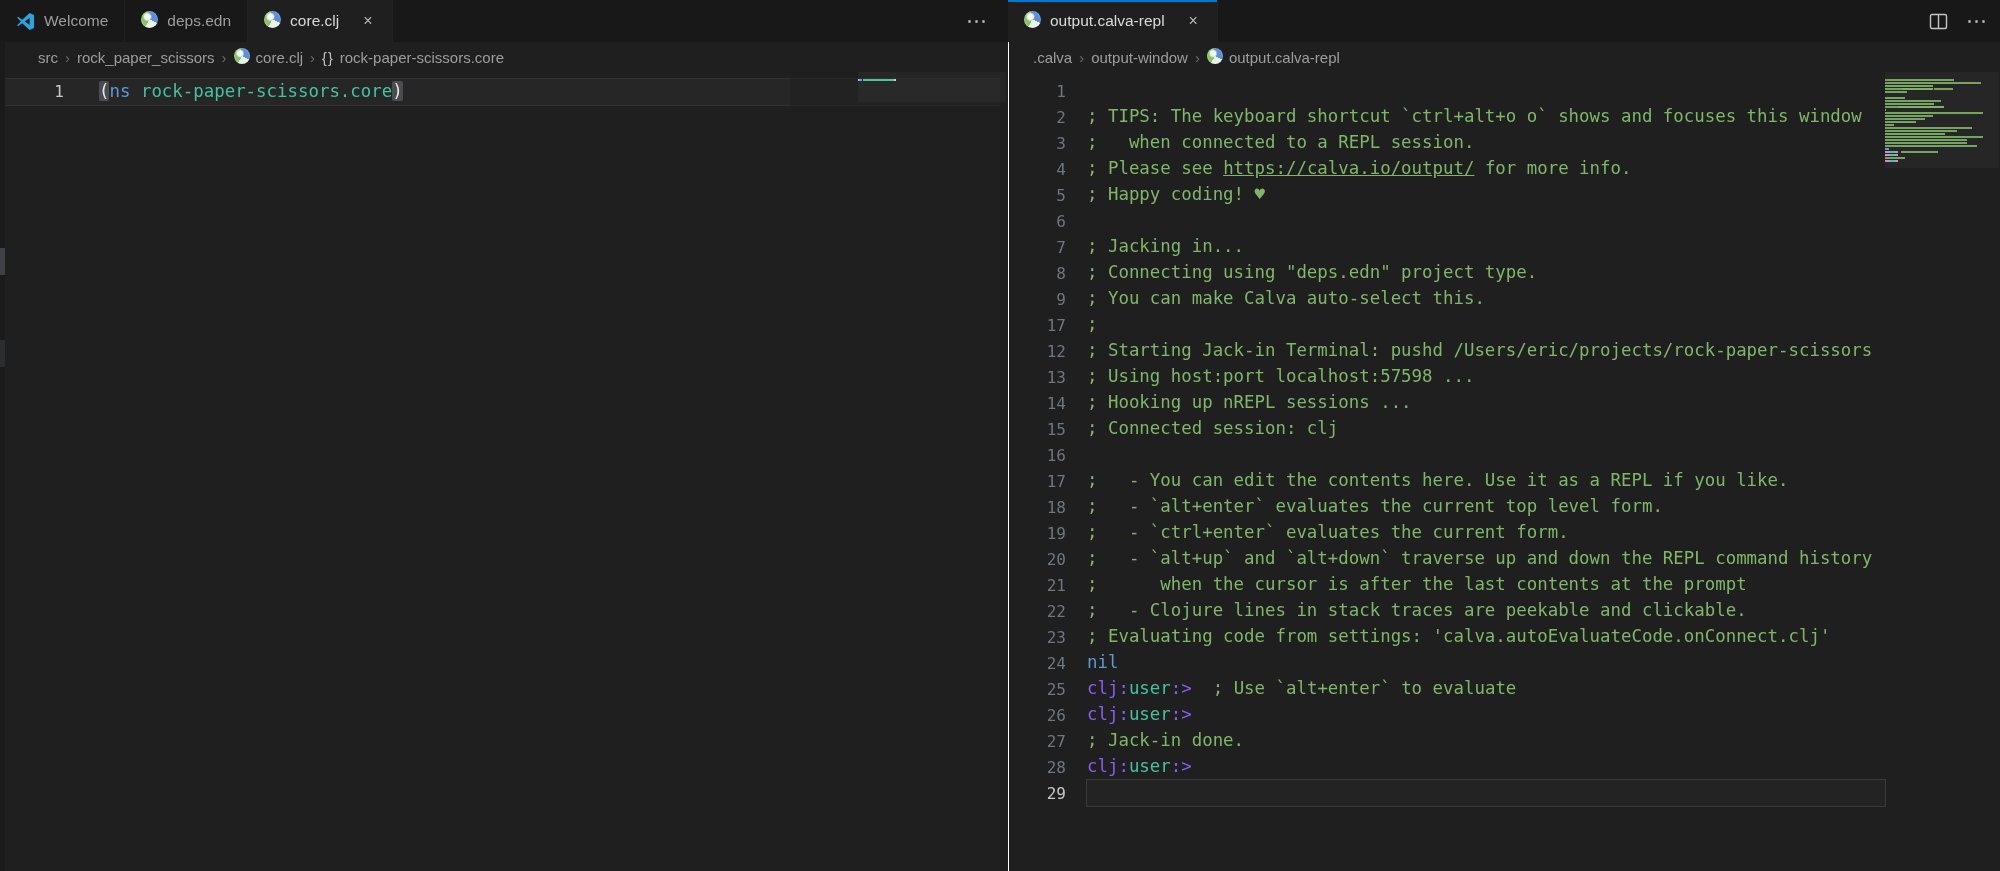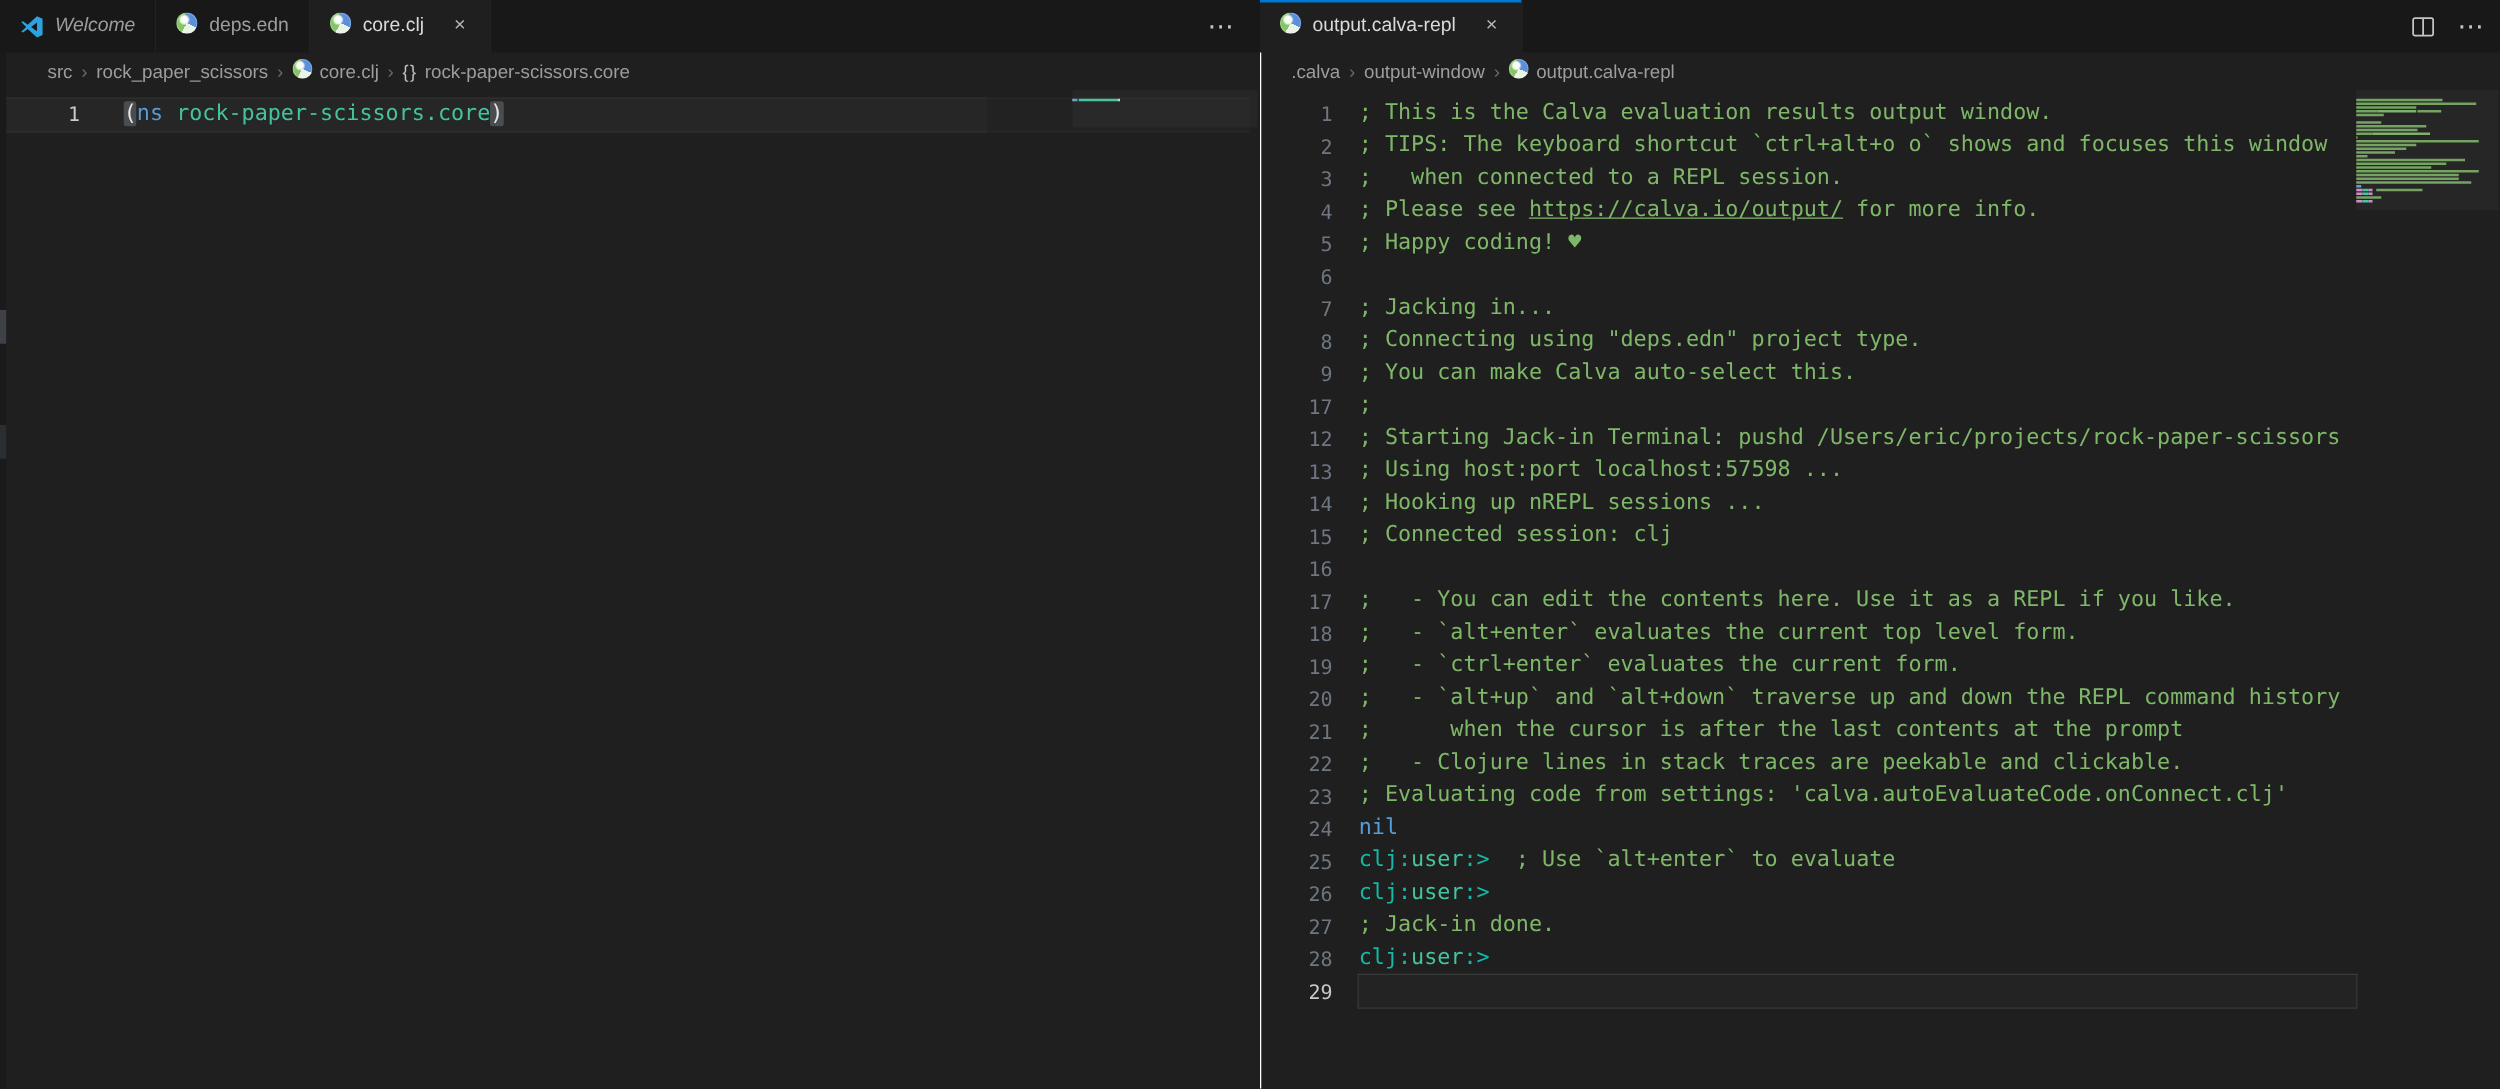--- a/index.html
+++ b/index.html
@@ -11,21 +11,21 @@
   #tabbar { position:absolute; left:0; top:0; width:2000px; height:42px; background:#181818; }
   .tabstrip { position:absolute; top:0; height:42px; display:flex; }
   #left-tabstrip  { left:0; width:1008px; }
   #right-tabstrip { left:1008px; width:992px; }
   .tab { position:relative; height:42px; display:flex; align-items:center; gap:9px;
          padding:0 16px; background:#181818; color:#9d9d9d; font-size:15.5px;
          border-right:1px solid #222; cursor:pointer; white-space:nowrap; }
   .tab.active { background:#1f1f1f; color:#dadada; }
   .tab.focused-active::before { content:""; position:absolute; left:0; right:0; top:0;
          height:2px; background:#0078d4; }
-  .tab .tab-label.italic { font-style:italic; }
+  .tab .tab-label.italic { }
   .tab .close { margin-left:12px; font-size:16px; color:#b6b6b6; line-height:1;
                 padding:1px 3px; border-radius:4px; }
   .calva-ball { display:inline-block; width:17px; height:17px; border-radius:50%;
       background:
         radial-gradient(circle at 38% 34%, rgba(255,255,255,.95) 0 18%, rgba(255,255,255,0) 30%),
         conic-gradient(from 210deg, #86c567 0 140deg, #5b8fd8 140deg 265deg, #e9f3e6 265deg 360deg);
       box-shadow: inset 0 0 0 1px rgba(255,255,255,.18); }
   .vsc-logo svg { display:block; }
   .editor-actions { position:absolute; top:0; height:42px; display:flex; align-items:center;
                     gap:14px; color:#cfcfcf; }
@@ -70,21 +70,21 @@
         border-top:1px solid rgba(255,255,255,.03); border-bottom:1px solid rgba(255,255,255,.03); }
   
   #right-pane .code-line.current .rtext { outline:1px solid #3a3a3a;
         background:rgba(255,255,255,.02); }
 
   
   .tok-comment { color:#7fb769; }
   .tok-link    { color:#7fb769; text-decoration:underline; cursor:pointer; }
   .tok-keyword { color:#569cd6; }
   .tok-teal    { color:#43c39e; }
-  .tok-pink    { color:#14b8a6; }
+  .tok-pink    { color:#8b5cf6; }
   .tok-plain   { color:#d4d4d4; }
   .tok-bracket { color:#e6e6e6; background:#4a4d50; border-radius:2px; }
 
   
   .minimap { position:absolute; top:30px; }
   #right-minimap { left:876px; width:114px; padding-top:6px; }
   #left-minimap  { left:858px; width:148px; padding-top:6px; }
   .mm-row { display:flex; height:3px; align-items:center; }
   .mm-row span { display:inline-block; height:2px; }
   .mm-slider { position:absolute; left:0; right:0; top:0; background:rgba(255,255,255,.035); }
@@ -184,21 +184,21 @@
         <span class="crumb">
           <span>output-window</span>
         </span>
         <span class="crumb-sep">›</span>
         <span class="crumb">
           <span><span class="calva-ball"></span></span>
           <span>output.calva-repl</span>
         </span>
       </div>
     <div class="lines" id="right-lines">
-        <div class="code-line"><span class="gutter">1</span><span class="rtext"><span class="tok-comment">; This is the Calva evaluation results output window.</span></span></div>
+        <div class="code-line"><span class="gutter">1</span></div>
         <div class="code-line"><span class="gutter">2</span><span class="rtext"><span class="tok-comment">; TIPS: The keyboard shortcut `ctrl+alt+o o` shows and focuses this window</span></span></div>
         <div class="code-line"><span class="gutter">3</span><span class="rtext"><span class="tok-comment">;   when connected to a REPL session.</span></span></div>
         <div class="code-line"><span class="gutter">4</span><span class="rtext"><span class="tok-comment">; Please see </span><span class="tok-link">https://calva.io/output/</span><span class="tok-comment"> for more info.</span></span></div>
         <div class="code-line"><span class="gutter">5</span><span class="rtext"><span class="tok-comment">; Happy coding! ♥</span></span></div>
         <div class="code-line"><span class="gutter">6</span><span class="rtext"></span></div>
         <div class="code-line"><span class="gutter">7</span><span class="rtext"><span class="tok-comment">; Jacking in...</span></span></div>
         <div class="code-line"><span class="gutter">8</span><span class="rtext"><span class="tok-comment">; Connecting using "deps.edn" project type.</span></span></div>
         <div class="code-line"><span class="gutter">9</span><span class="rtext"><span class="tok-comment">; You can make Calva auto-select this.</span></span></div>
         <div class="code-line"><span class="gutter">17</span><span class="rtext"><span class="tok-comment">;</span></span></div>
         <div class="code-line"><span class="gutter">12</span><span class="rtext"><span class="tok-comment">; Starting Jack-in Terminal: pushd /Users/eric/projects/rock-paper-scissors</span></span></div>

